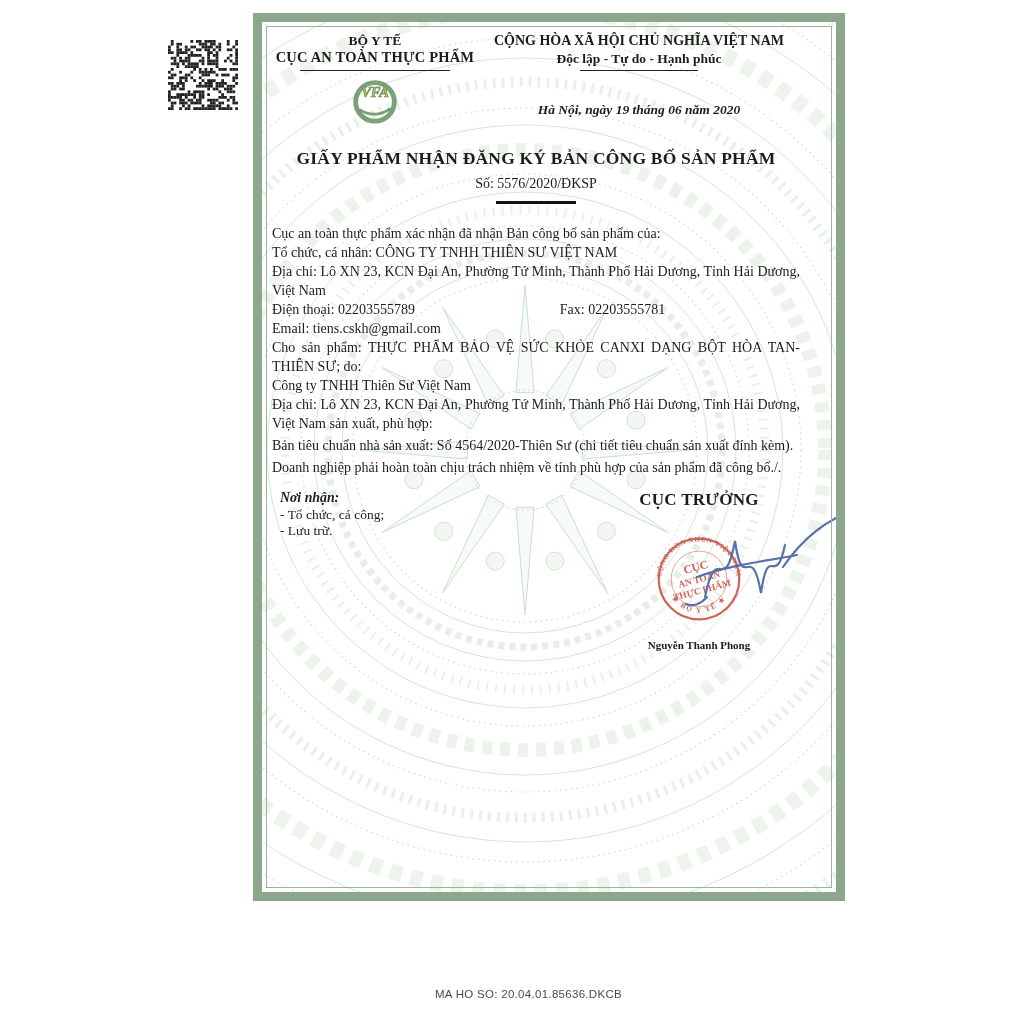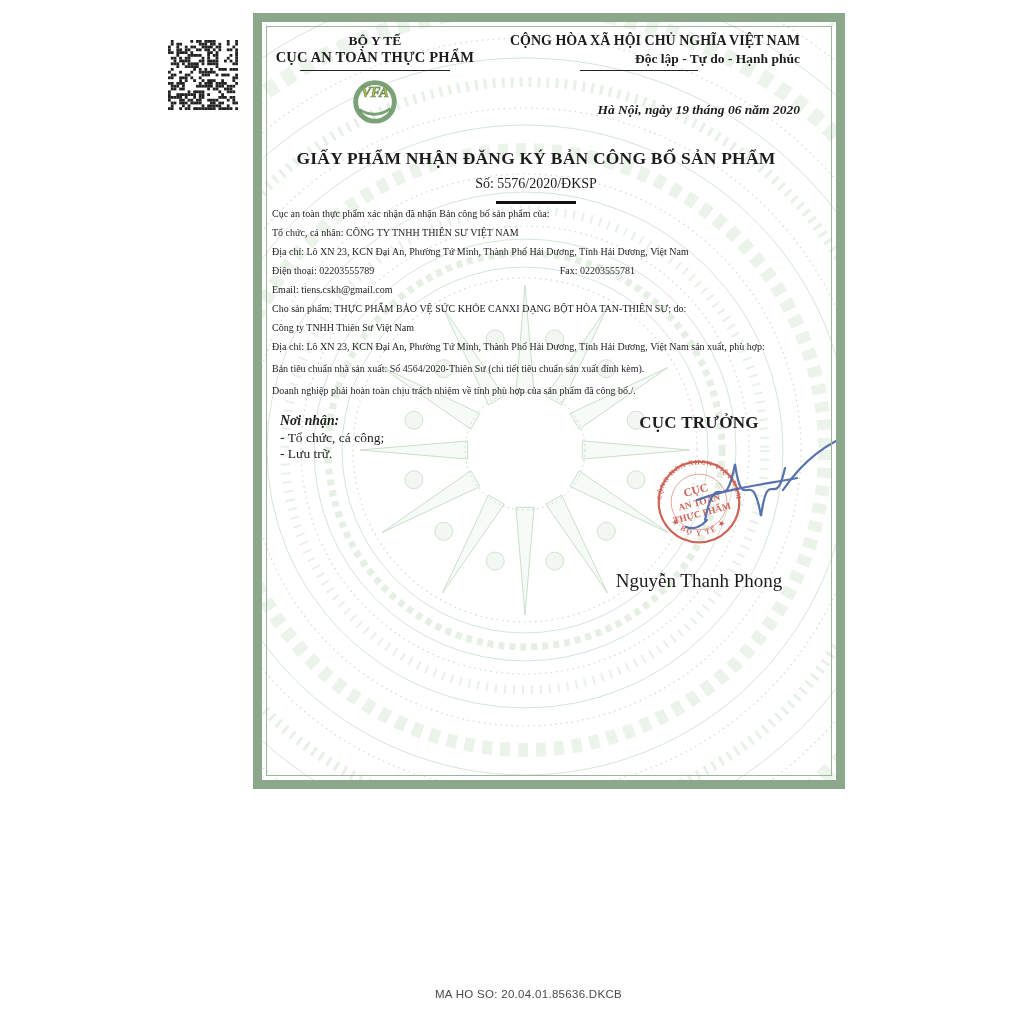--- a/index.html
+++ b/index.html
@@ -9,58 +9,58 @@
     --red:#c6493b;
     --blue:#4a67a8;
     --ink:#1c1c1c;
   }
   html,body{margin:0;padding:0;}
   body{width:1013px;height:1013px;background:#fff;font-family:"Liberation Serif",serif;color:var(--ink);}
   .page{position:relative;width:1013px;height:1013px;background:#fff;overflow:hidden;}
 
   .qr{position:absolute;left:168px;top:40px;width:70px;height:70px;}
 
-  .doc{position:absolute;left:253px;top:13px;width:592px;height:776px;border:9px solid var(--green);box-sizing:border-box;background:#fff;overflow:hidden;}
+  .doc{position:absolute;left:253px;top:13px;width:592px;height:888px;border:9px solid var(--green);box-sizing:border-box;background:#fff;overflow:hidden;}
   .doc-inner-border{position:absolute;inset:4px;border:1px solid var(--green-light);pointer-events:none;z-index:3;}
   .watermark{position:absolute;left:0;top:0;width:574px;height:939px;z-index:0;}
   .content{position:absolute;inset:0;z-index:2;padding:0 36px 0 10px;box-sizing:border-box;}
 
   .header-row{display:flex;margin-top:11px;}
   .header-left{width:39%;text-align:center;}
-  .header-right{flex:1;text-align:right;}
+  .header-right{flex:1;text-align:center;}
   .h1l{font-size:13.5px;font-weight:bold;}
   .h2l{font-size:14.5px;font-weight:bold;letter-spacing:.2px;}
   .rule{height:1px;background:#222;margin:4px auto 0;}
   .rule-left{width:150px;}
   .rule-right{width:118px;margin-top:3px;}
   .h1r{font-size:14px;font-weight:bold;}
   .h2r{font-size:13.5px;font-weight:bold;margin-top:2px;}
   .dateline{margin-top:31px;font-size:13.5px;font-weight:bold;font-style:italic;}
   .vfa-logo{width:58px;height:54px;margin:1px auto 0;display:block;}
 
   .title-block{text-align:center;margin-top:22px;}
   .doc-title{font-size:17.5px;font-weight:bold;letter-spacing:.2px;}
   .doc-number{font-size:14px;margin-top:7px;}
   .title-rule{width:80px;height:2.5px;background:#111;margin:9px auto 0;}
 
-  .body-text{font-size:10px;line-height:19px;text-align:justify;}
+  .body-text{margin-top:20px;font-size:14px;line-height:19px;text-align:justify;}
   .body-text p{margin:0;}
   .body-text p.sp{margin-top:3px;}
   .phone-row{position:relative;}
   .fax{position:absolute;left:54.5%;}
 
   .footer-row{display:flex;margin-top:13px;}
   .recipients{margin-left:8px;font-size:13.5px;line-height:15.5px;}
   .recipients-label{font-weight:bold;font-style:italic;font-size:13.8px;margin-bottom:2px;}
   .sign-block{margin-left:auto;width:250px;margin-right:-24px;text-align:center;}
   .signer-title{font-size:17px;font-weight:bold;letter-spacing:.3px;}
   .stamp-wrap{position:relative;width:120px;height:116px;margin:9px auto 0;}
   .stamp{width:120px;height:120px;display:block;opacity:.85;}
   .signature{position:absolute;left:28px;top:-14px;width:190px;height:110px;overflow:visible;}
-  .signer-name{font-size:19px;font-weight:normal;margin-top:12px;}
+  .signer-name{font-size:11px;font-weight:bold;margin-top:4px;}
 
   .file-code{position:absolute;left:0;right:0;top:988px;text-align:center;transform:translateX(22px);
     font-family:"Liberation Sans",sans-serif;font-size:11.5px;color:#4a4a4a;letter-spacing:.3px;}
 </style>
 </head>
 <body>
 
 <div class="page">
 
   <svg id="qr-svg" class="qr" viewBox="0 0 70 70">

